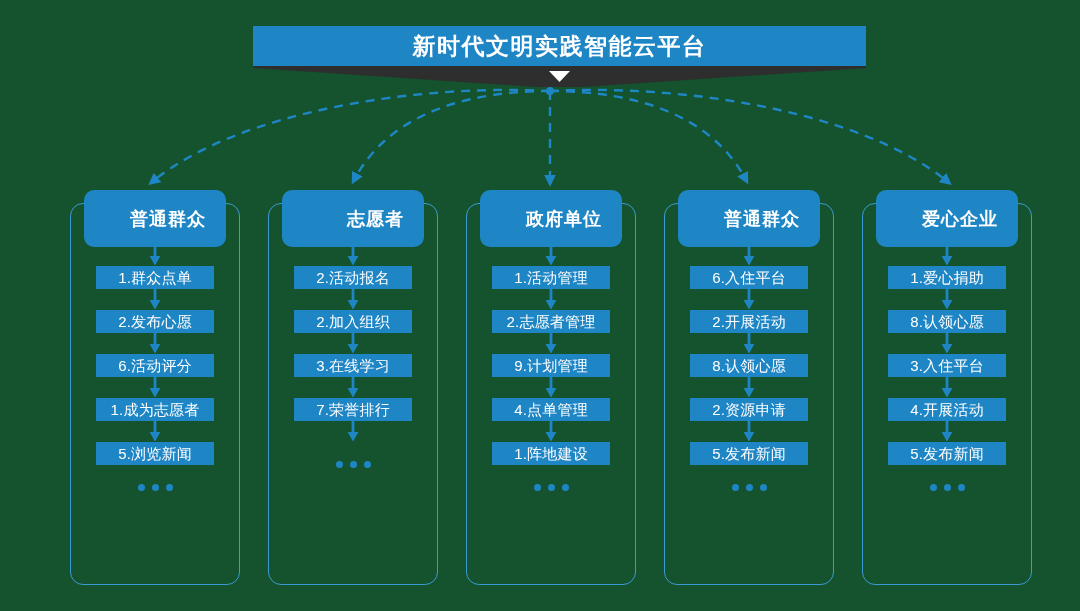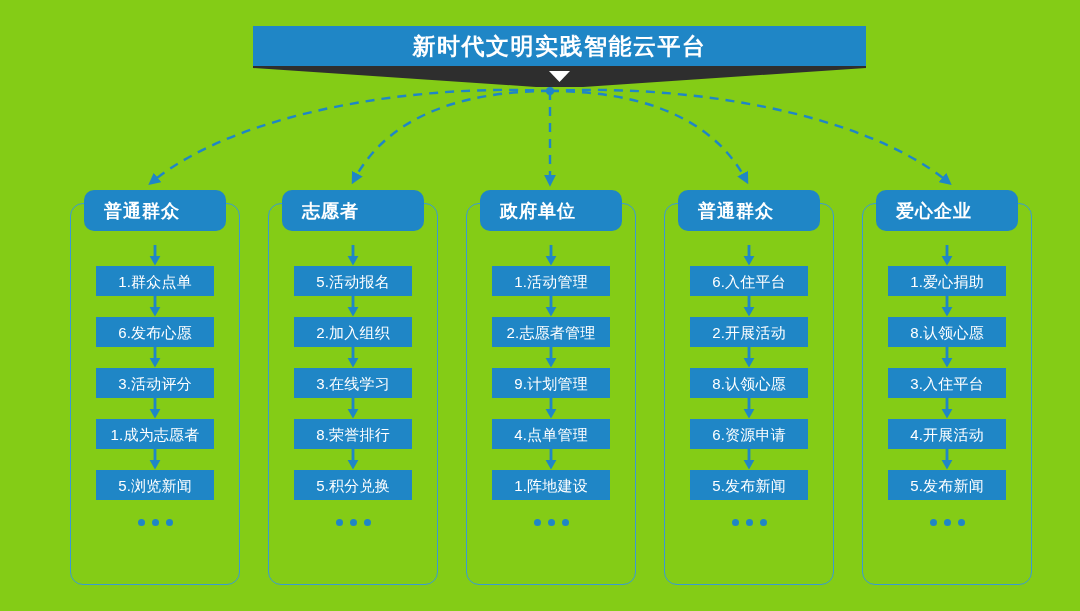--- a/index.html
+++ b/index.html
@@ -8,21 +8,21 @@
     background: #ffffff;
   }
   body {
     font-family: "Liberation Sans", "DejaVu Sans", sans-serif;
   }
   #stage {
     position: relative;
     width: 1080px;
     height: 611px;
     overflow: hidden;
-    background: #84cc16;
+    background: #14532d;
   }
 
   
   #title-banner {
     position: absolute;
     left: 253px;
     top: 26px;
     width: 613px;
     height: 40px;
     background: #1f86c6;
@@ -75,27 +75,27 @@
   .col-2 { left: 466px; }
   .col-3 { left: 664px; }
   .col-4 { left: 862px; }
 
   .col-header {
     position: absolute;
     left: 50%;
     transform: translateX(-50%);
     top: -14px;
     height: 41px;
-    padding: 0 20px;
+    padding: 8px 20px;
     min-width: 102px;
     background: #1f86c6;
     border-radius: 10px;
     display: flex;
     align-items: center;
-    justify-content: flex-start;
+    justify-content: flex-end;
     z-index: 5;
   }
   .col-header-label {
     color: #ffffff;
     font-size: 18px;
     font-weight: bold;
     letter-spacing: 1px;
     white-space: nowrap;
     line-height: 1;
   }
@@ -113,21 +113,21 @@
 
   .arrow-down {
     width: 14px;
     height: 21px;
     flex: none;
     display: block;
   }
 
   .item-box {
     width: 118px;
-    height: 30px;
+    height: 23px;
     background: #1f86c6;
     display: flex;
     align-items: center;
     justify-content: center;
     flex: none;
   }
   .item-label {
     color: #ffffff;
     font-size: 15px;
     line-height: 1;
@@ -194,28 +194,28 @@
             <polygon points="1.6,11 12.4,11 7,20.5" fill="#1f86c6"></polygon>
           </svg>
           <div class="item-box">
             <span class="item-label">1.群众点单</span>
           </div>
           <svg class="arrow-down" viewBox="0 0 14 21">
             <rect x="5.6" y="0" width="2.8" height="13" fill="#1f86c6"></rect>
             <polygon points="1.6,11 12.4,11 7,20.5" fill="#1f86c6"></polygon>
           </svg>
           <div class="item-box">
-            <span class="item-label">6.发布心愿</span>
-          </div>
-          <svg class="arrow-down" viewBox="0 0 14 21">
-            <rect x="5.6" y="0" width="2.8" height="13" fill="#1f86c6"></rect>
-            <polygon points="1.6,11 12.4,11 7,20.5" fill="#1f86c6"></polygon>
-          </svg>
-          <div class="item-box">
-            <span class="item-label">3.活动评分</span>
+            <span class="item-label">2.发布心愿</span>
+          </div>
+          <svg class="arrow-down" viewBox="0 0 14 21">
+            <rect x="5.6" y="0" width="2.8" height="13" fill="#1f86c6"></rect>
+            <polygon points="1.6,11 12.4,11 7,20.5" fill="#1f86c6"></polygon>
+          </svg>
+          <div class="item-box">
+            <span class="item-label">6.活动评分</span>
           </div>
           <svg class="arrow-down" viewBox="0 0 14 21">
             <rect x="5.6" y="0" width="2.8" height="13" fill="#1f86c6"></rect>
             <polygon points="1.6,11 12.4,11 7,20.5" fill="#1f86c6"></polygon>
           </svg>
           <div class="item-box">
             <span class="item-label">1.成为志愿者</span>
           </div>
           <svg class="arrow-down" viewBox="0 0 14 21">
             <rect x="5.6" y="0" width="2.8" height="13" fill="#1f86c6"></rect>
@@ -234,50 +234,47 @@
       <div class="column col-1">
     <div class="col-header">
       <span class="col-header-label">志愿者</span>
     </div>
     <div class="col-body">
           <svg class="arrow-down" viewBox="0 0 14 21">
             <rect x="5.6" y="0" width="2.8" height="13" fill="#1f86c6"></rect>
             <polygon points="1.6,11 12.4,11 7,20.5" fill="#1f86c6"></polygon>
           </svg>
           <div class="item-box">
-            <span class="item-label">5.活动报名</span>
+            <span class="item-label">2.活动报名</span>
           </div>
           <svg class="arrow-down" viewBox="0 0 14 21">
             <rect x="5.6" y="0" width="2.8" height="13" fill="#1f86c6"></rect>
             <polygon points="1.6,11 12.4,11 7,20.5" fill="#1f86c6"></polygon>
           </svg>
           <div class="item-box">
             <span class="item-label">2.加入组织</span>
           </div>
           <svg class="arrow-down" viewBox="0 0 14 21">
             <rect x="5.6" y="0" width="2.8" height="13" fill="#1f86c6"></rect>
             <polygon points="1.6,11 12.4,11 7,20.5" fill="#1f86c6"></polygon>
           </svg>
           <div class="item-box">
             <span class="item-label">3.在线学习</span>
           </div>
           <svg class="arrow-down" viewBox="0 0 14 21">
             <rect x="5.6" y="0" width="2.8" height="13" fill="#1f86c6"></rect>
             <polygon points="1.6,11 12.4,11 7,20.5" fill="#1f86c6"></polygon>
           </svg>
           <div class="item-box">
-            <span class="item-label">8.荣誉排行</span>
-          </div>
-          <svg class="arrow-down" viewBox="0 0 14 21">
-            <rect x="5.6" y="0" width="2.8" height="13" fill="#1f86c6"></rect>
-            <polygon points="1.6,11 12.4,11 7,20.5" fill="#1f86c6"></polygon>
-          </svg>
-          <div class="item-box">
-            <span class="item-label">5.积分兑换</span>
-          </div>
+            <span class="item-label">7.荣誉排行</span>
+          </div>
+          <svg class="arrow-down" viewBox="0 0 14 21">
+            <rect x="5.6" y="0" width="2.8" height="13" fill="#1f86c6"></rect>
+            <polygon points="1.6,11 12.4,11 7,20.5" fill="#1f86c6"></polygon>
+          </svg>
           <div class="ellipsis-dots" title="...">
             <span></span>
             <span></span>
             <span></span>
           </div>
         </div>
   </div>
       <div class="column col-2">
     <div class="col-header">
       <span class="col-header-label">政府单位</span>
@@ -349,21 +346,21 @@
             <polygon points="1.6,11 12.4,11 7,20.5" fill="#1f86c6"></polygon>
           </svg>
           <div class="item-box">
             <span class="item-label">8.认领心愿</span>
           </div>
           <svg class="arrow-down" viewBox="0 0 14 21">
             <rect x="5.6" y="0" width="2.8" height="13" fill="#1f86c6"></rect>
             <polygon points="1.6,11 12.4,11 7,20.5" fill="#1f86c6"></polygon>
           </svg>
           <div class="item-box">
-            <span class="item-label">6.资源申请</span>
+            <span class="item-label">2.资源申请</span>
           </div>
           <svg class="arrow-down" viewBox="0 0 14 21">
             <rect x="5.6" y="0" width="2.8" height="13" fill="#1f86c6"></rect>
             <polygon points="1.6,11 12.4,11 7,20.5" fill="#1f86c6"></polygon>
           </svg>
           <div class="item-box">
             <span class="item-label">5.发布新闻</span>
           </div>
           <div class="ellipsis-dots" title="...">
             <span></span>

